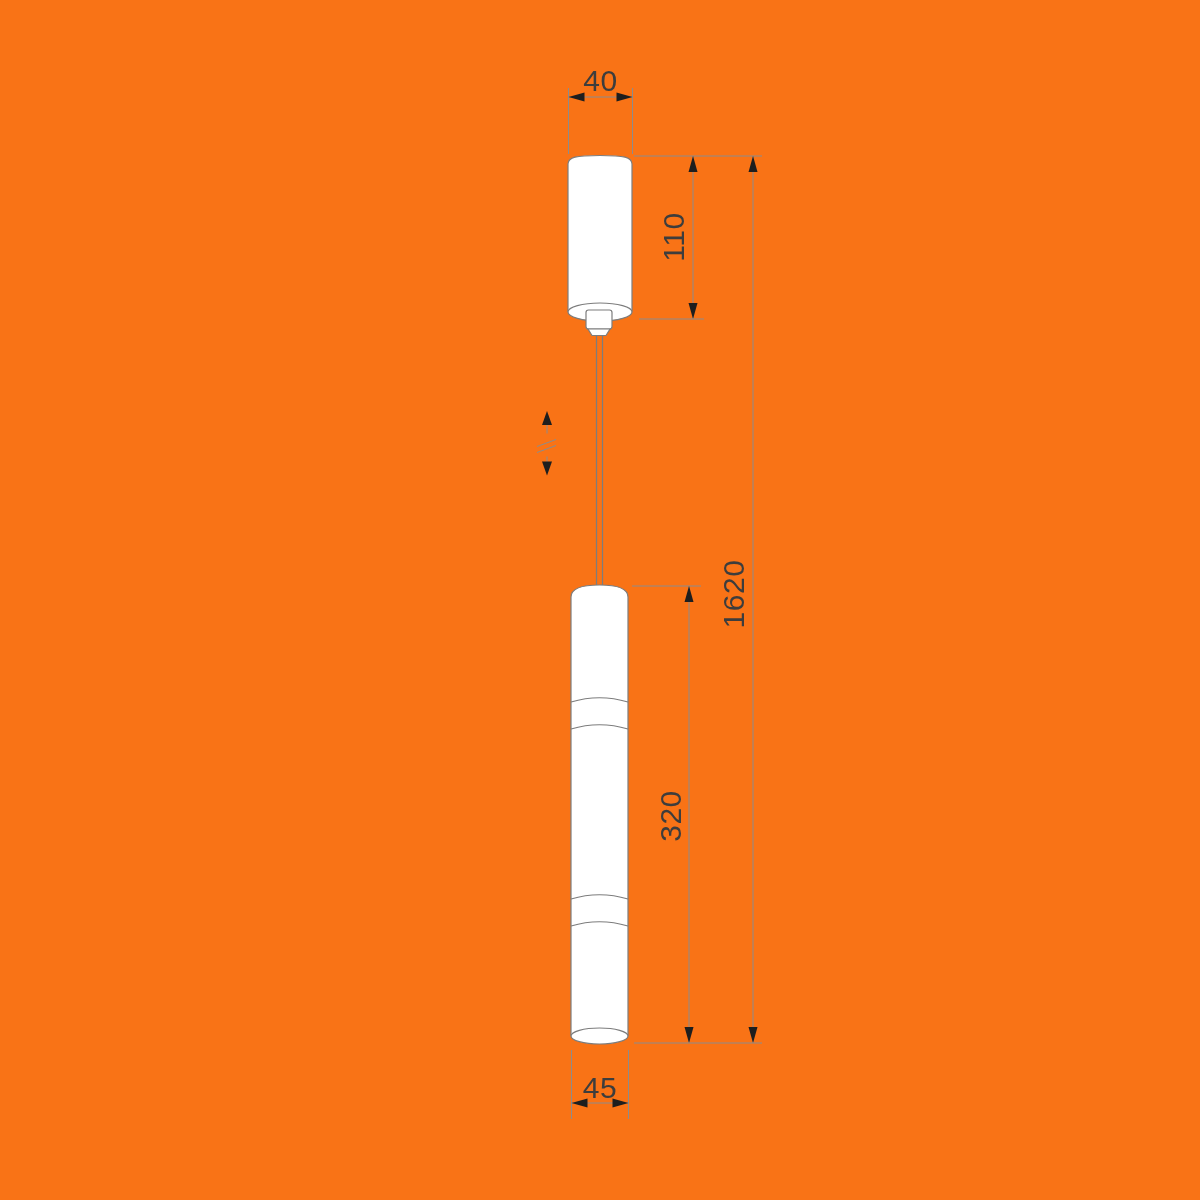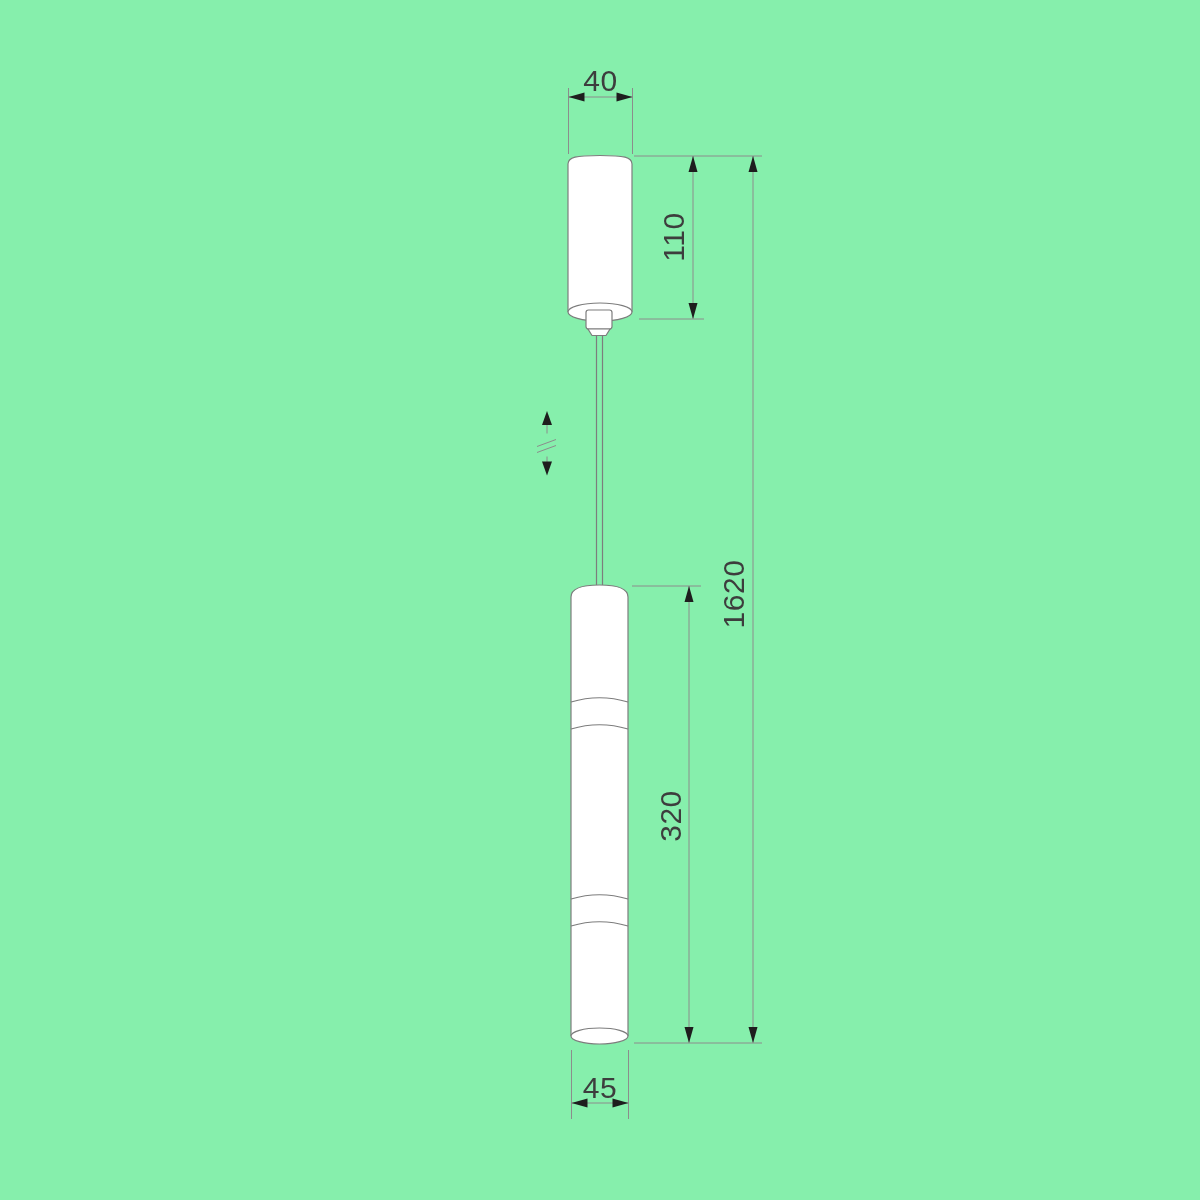--- a/index.html
+++ b/index.html
@@ -5,21 +5,21 @@
   html, body {
     margin: 0;
     padding: 0;
     background: #ffffff;
     font-family: "Liberation Sans", sans-serif;
   }
   .canvas {
     position: relative;
     width: 1200px;
     height: 1200px;
-    background: #86efac;
+    background: #f97316;
     overflow: hidden;
   }
   svg text {
     font-family: "Liberation Sans", sans-serif;
     font-size: 30px;
     fill: #3d3d3d;
     letter-spacing: 0.5px;
   }
   .outline { stroke: #7d7d7d; stroke-width: 1.2; fill: none; }
   .outline-filled { stroke: #7d7d7d; stroke-width: 1.2; fill: #ffffff; }

